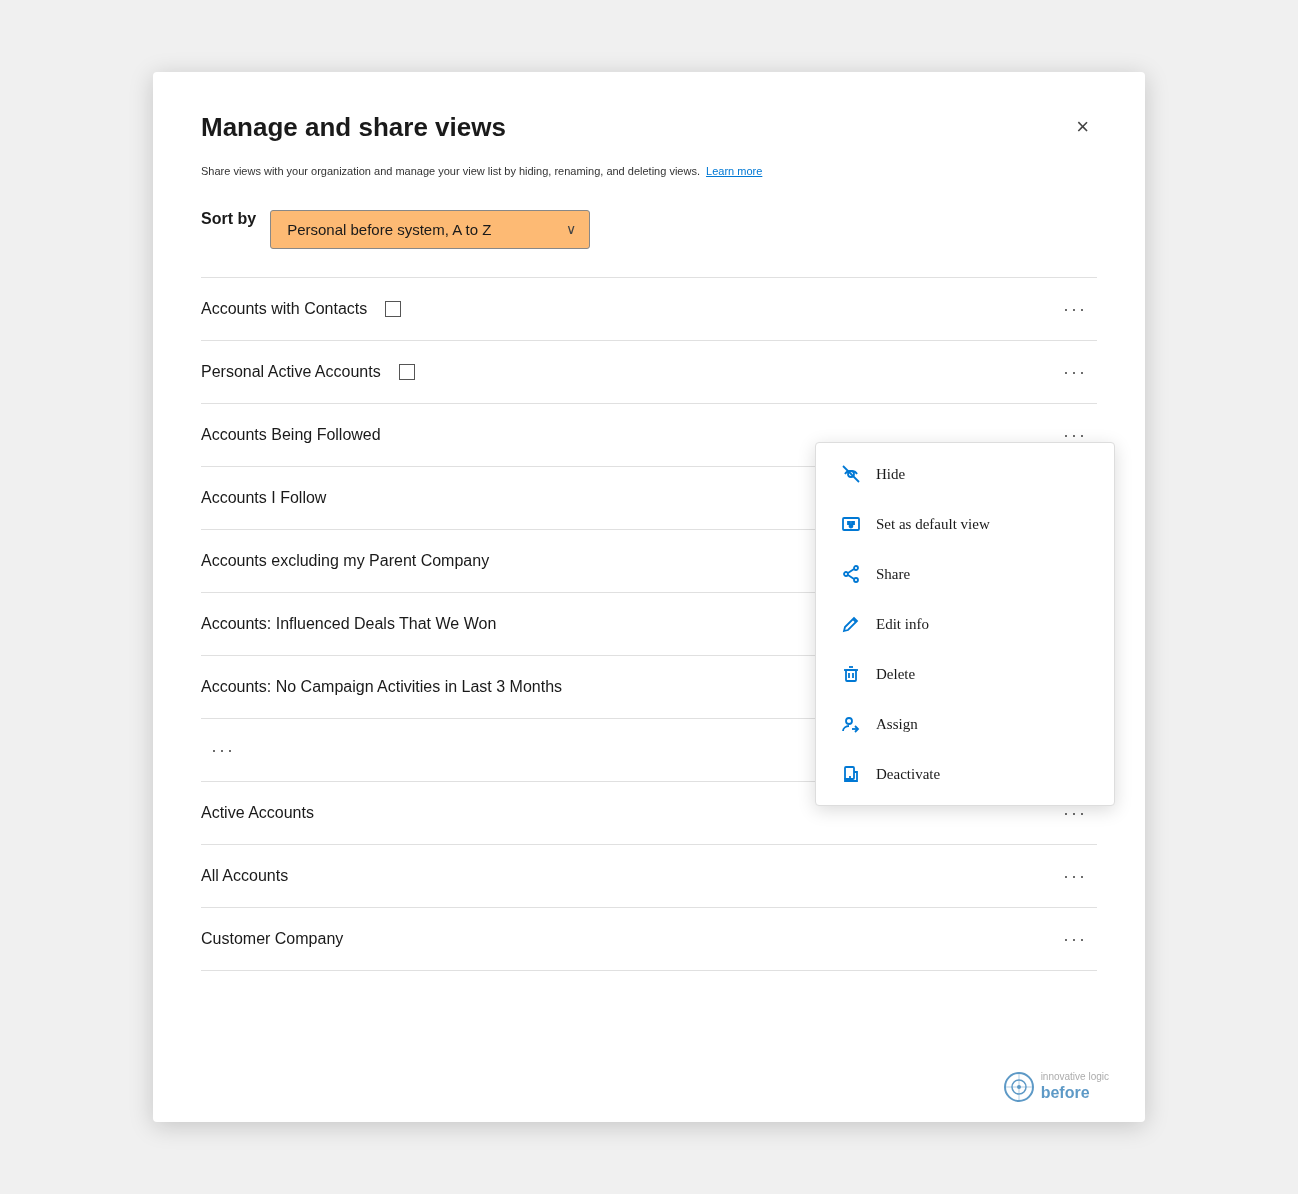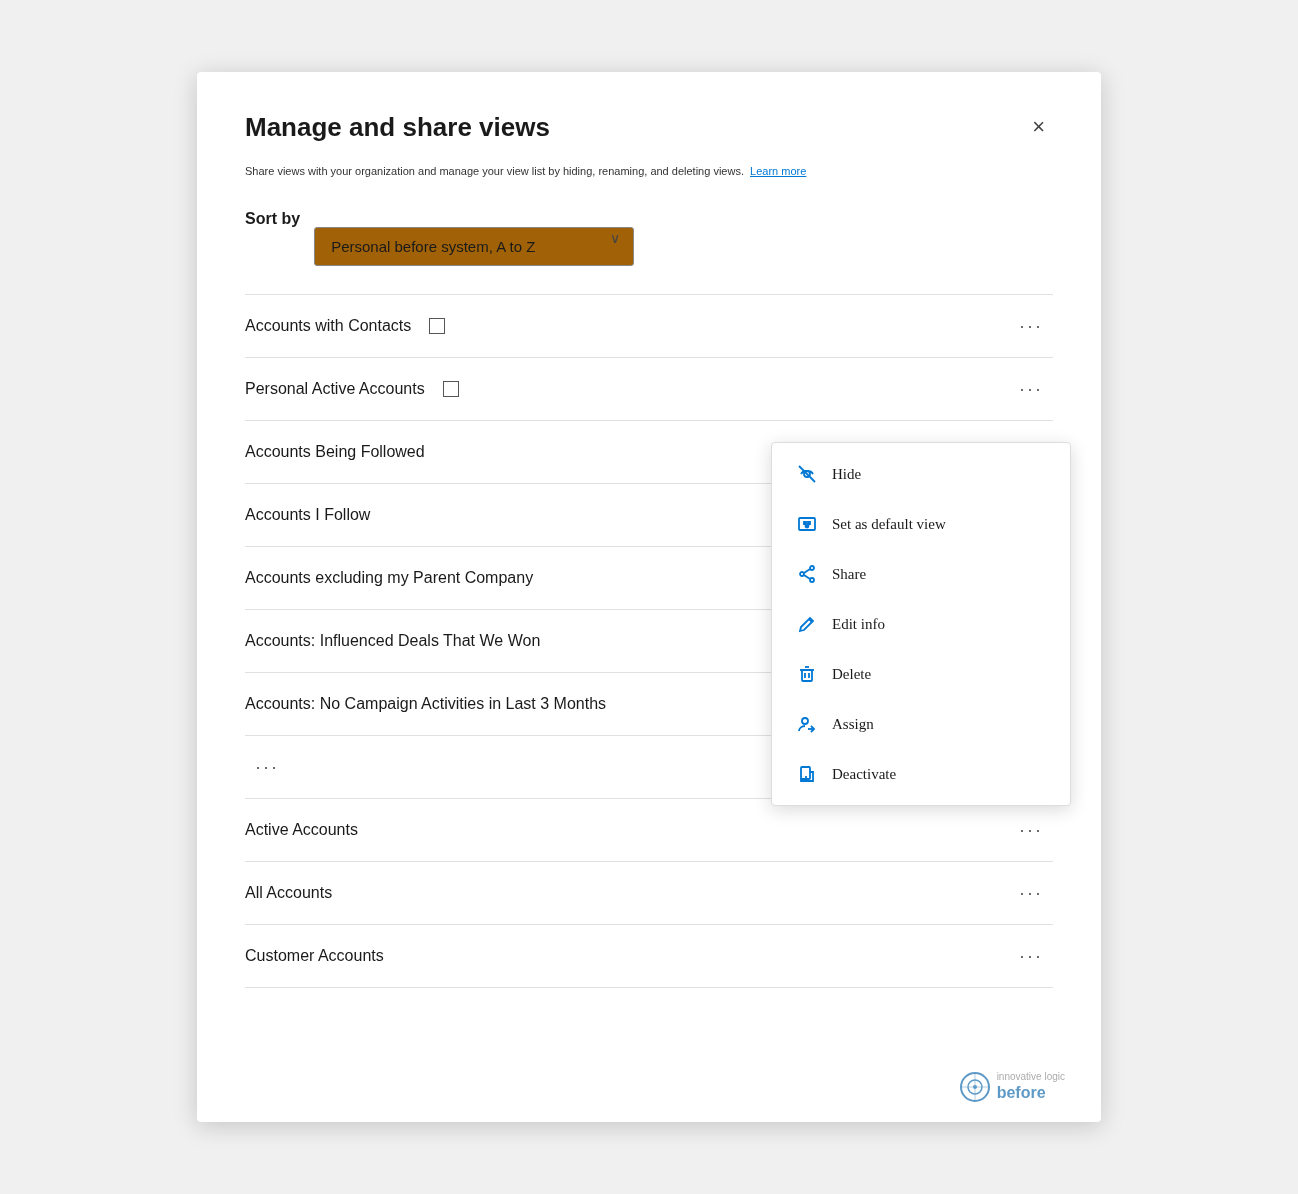--- a/index.html
+++ b/index.html
@@ -8,21 +8,21 @@
       background: #f0f0f0;
       display: flex;
       justify-content: center;
       align-items: center;
       min-height: 100vh;
     }
     .dialog {
       background: #fff;
       border-radius: 4px;
       box-shadow: 0 4px 24px rgba(0,0,0,0.18);
-      width: 904px;
+      width: 992px;
       min-height: 1050px;
       position: relative;
       padding: 40px 48px 40px 48px;
       overflow: hidden;
     }
     .dialog-header {
       display: flex;
       justify-content: space-between;
       align-items: flex-start;
       margin-bottom: 20px;
@@ -63,27 +63,26 @@
       font-weight: 700;
       color: #1a1a1a;
       white-space: nowrap;
     }
     .sort-select {
       border: 1.5px solid #888;
       border-radius: 3px;
       padding: 10px 40px 10px 16px;
       font-size: 15px;
       color: #1a1a1a;
-      background: #a16207;
+      background: #fdba74;
       appearance: none;
       -webkit-appearance: none;
       cursor: pointer;
       min-width: 320px;
       position: relative;
-      margin-top: 17px;
     }
     .sort-select-wrapper {
       position: relative;
       display: inline-block;
     }
     .sort-select-wrapper::after {
       content: '∨';
       position: absolute;
       right: 14px;
       top: 50%;
@@ -307,21 +306,21 @@
           <span>All Accounts</span>
         </div>
         <div style="display: flex; align-items: center;">
           <button class="more-btn">
             <span style="font-size:18px;letter-spacing:2px;line-height:1;">···</span>
           </button>
         </div>
       </div>
       <div class="list-item">
         <div class="list-item-left">
-          <span>Customer Accounts</span>
+          <span>Customer Company</span>
         </div>
         <div style="display: flex; align-items: center;">
           <button class="more-btn">
             <span style="font-size:18px;letter-spacing:2px;line-height:1;">···</span>
           </button>
         </div>
       </div>
     </div>
 
   <div class="footer-logo">

